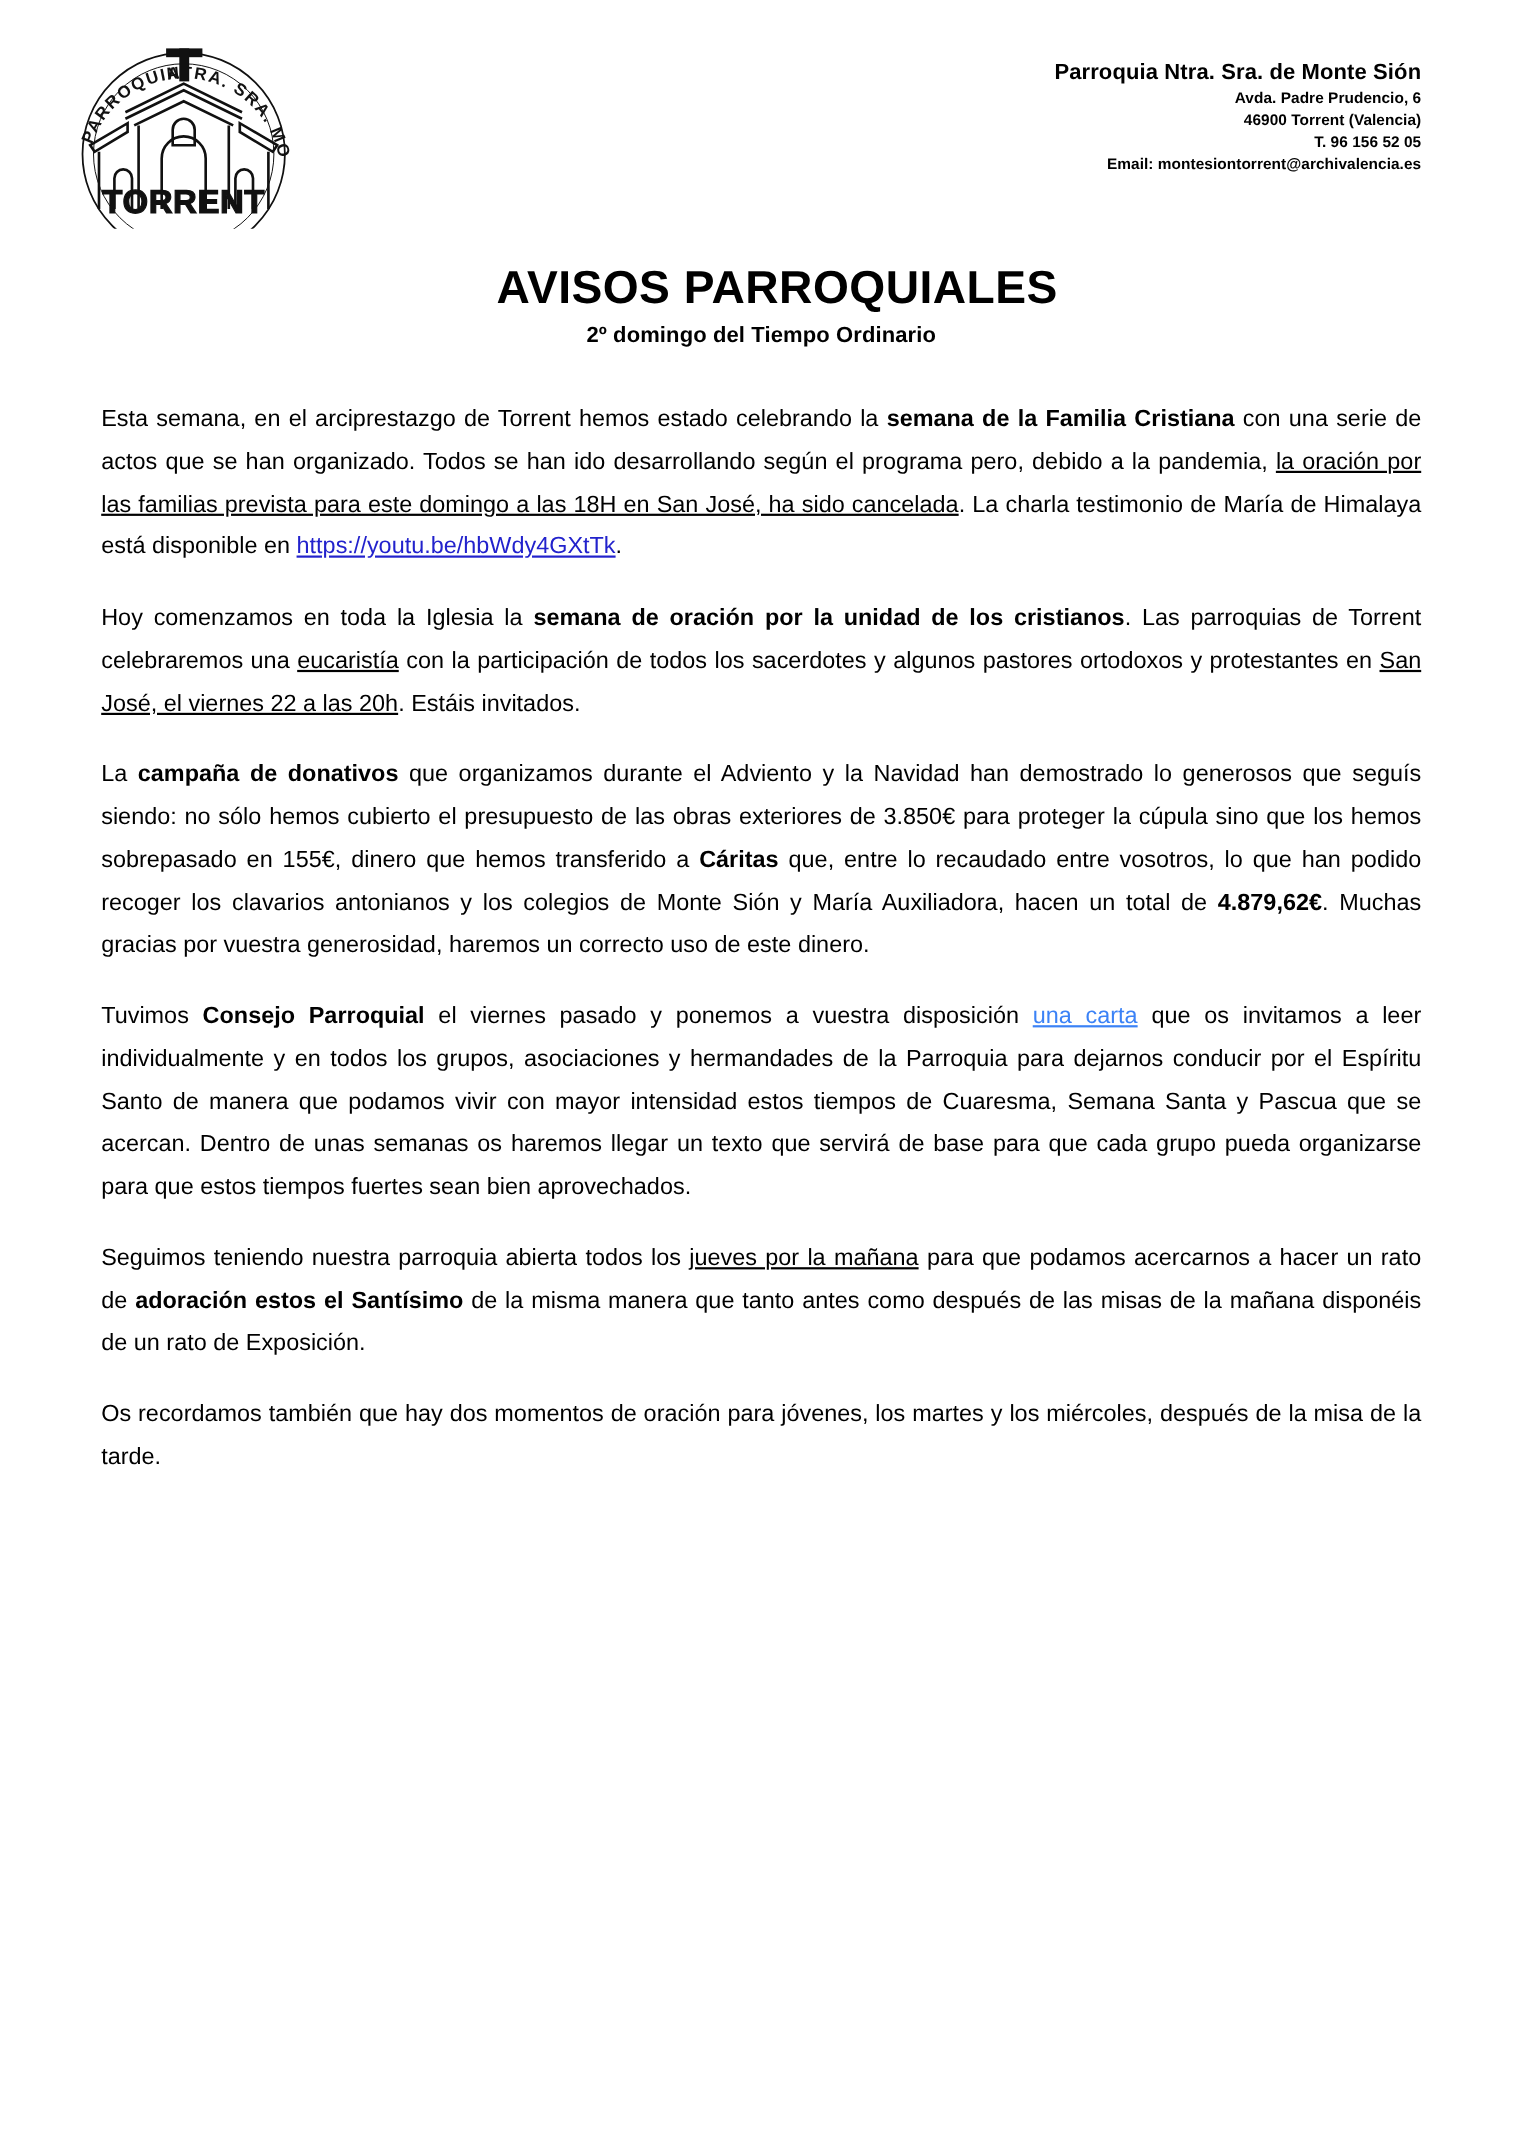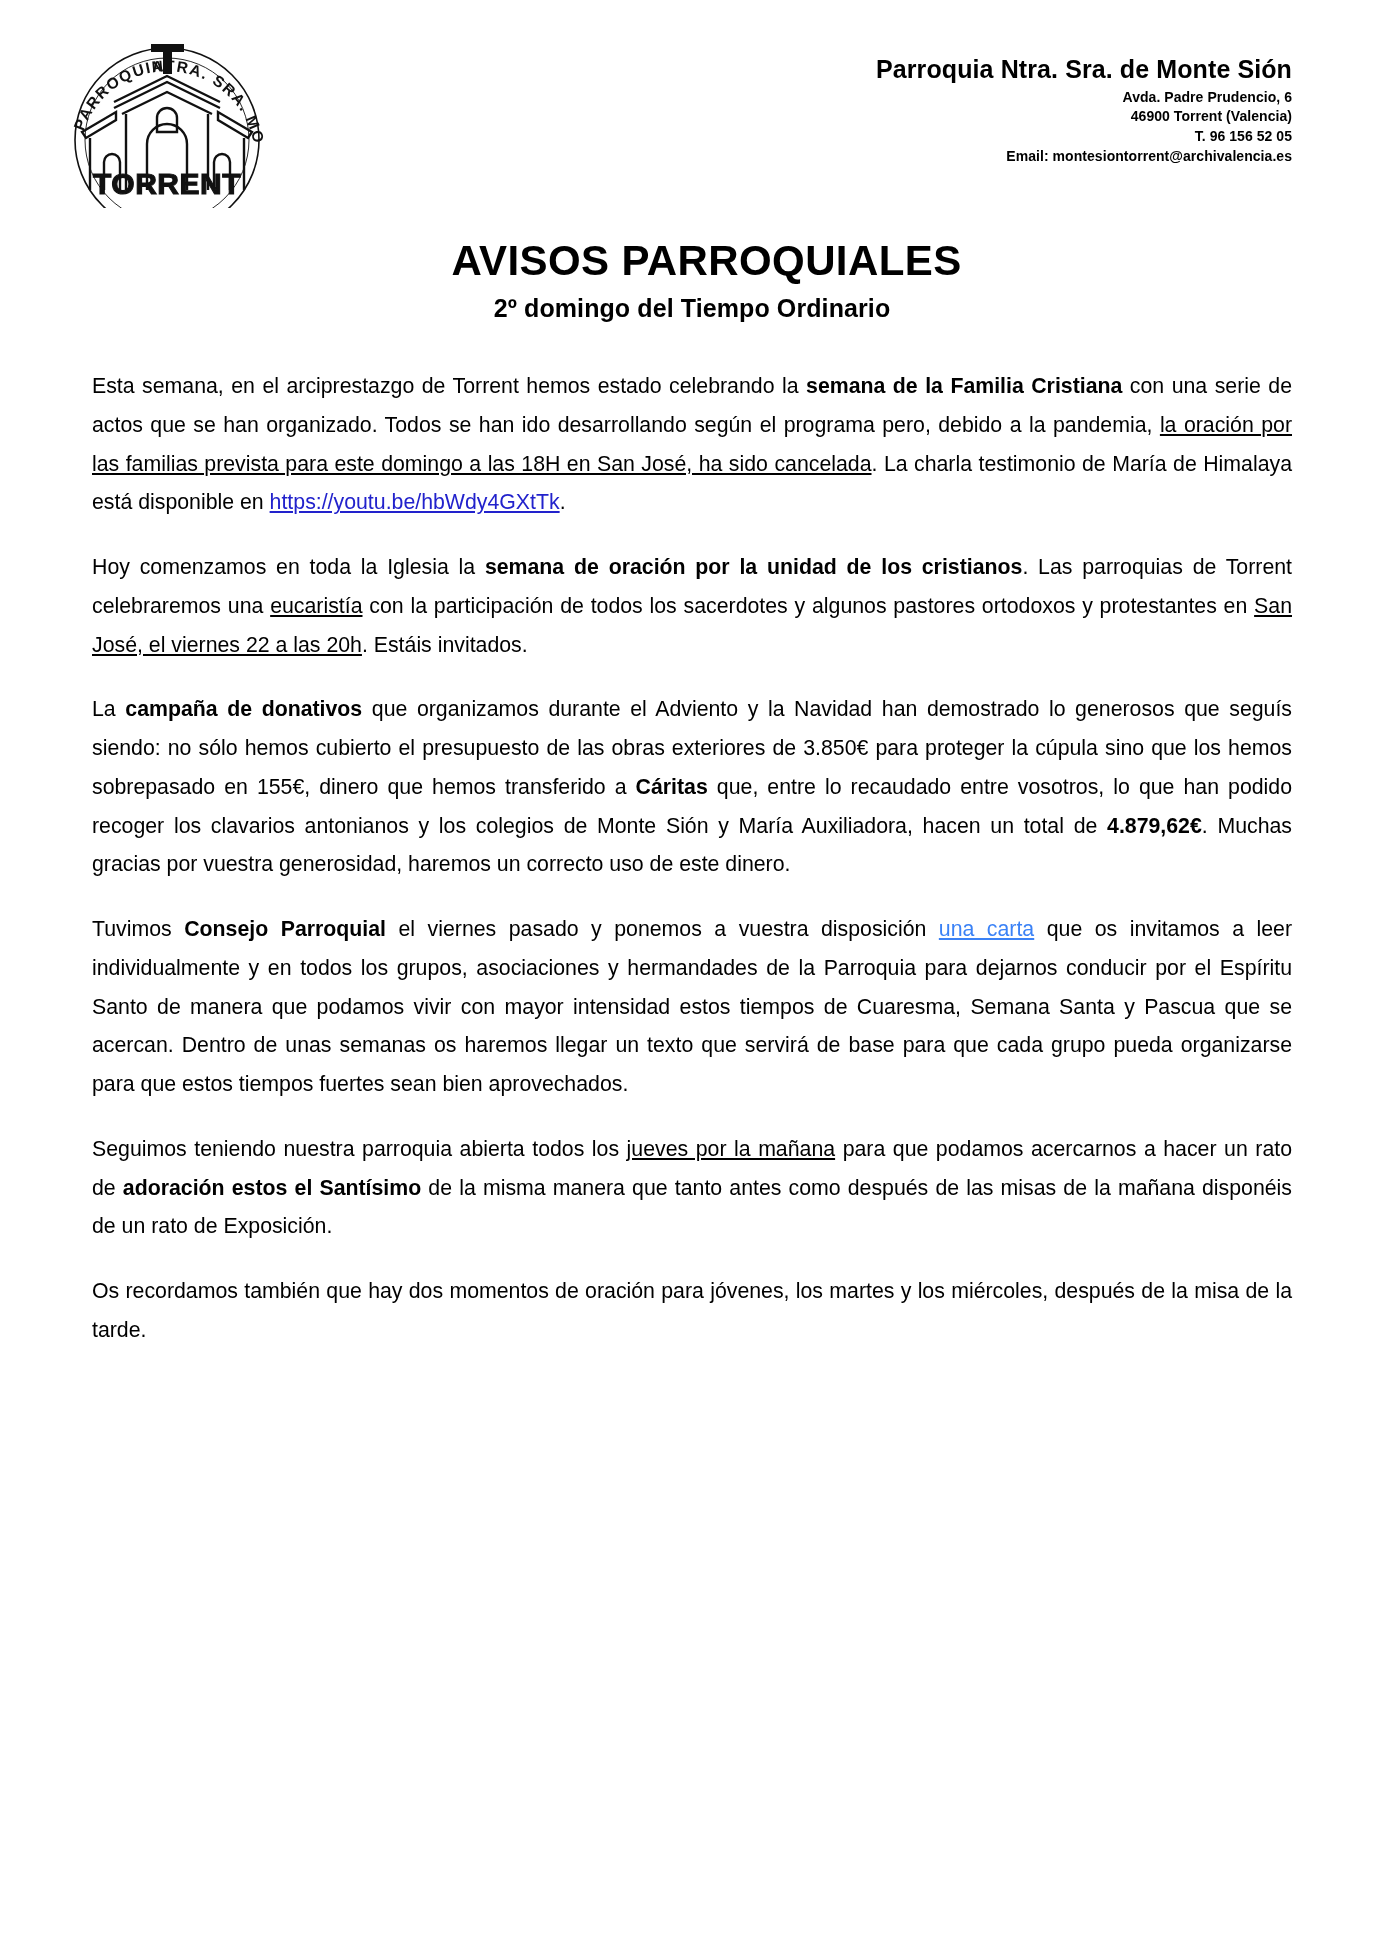--- a/index.html
+++ b/index.html
@@ -41,21 +41,21 @@
   }
   .logo-wrap svg { display: block; }
 
   .contact-block {
     text-align: right;
     margin-top: 24px;
     font-weight: bold;
     line-height: 1.42;
   }
   .contact-name {
-    font-size: 25px;
+    font-size: 20px;
     letter-spacing: 0.1px;
     white-space: nowrap;
   }
   .contact-line {
     font-size: 14px;
     letter-spacing: 0.05px;
     white-space: nowrap;
   }
 
   
@@ -64,21 +64,21 @@
     margin-top: 38px;
   }
   .doc-title {
     font-size: 42px;
     font-weight: bold;
     letter-spacing: 0.4px;
     line-height: 1.1;
     padding-left: 29px;
   }
   .doc-subtitle {
-    font-size: 25px;
+    font-size: 20px;
     font-weight: bold;
     margin-top: 10px;
     letter-spacing: 0.1px;
   }
 
   
   .body-text {
     margin: 44px 92px 0 92px;
     font-size: 21.3px;
     line-height: 1.82;

